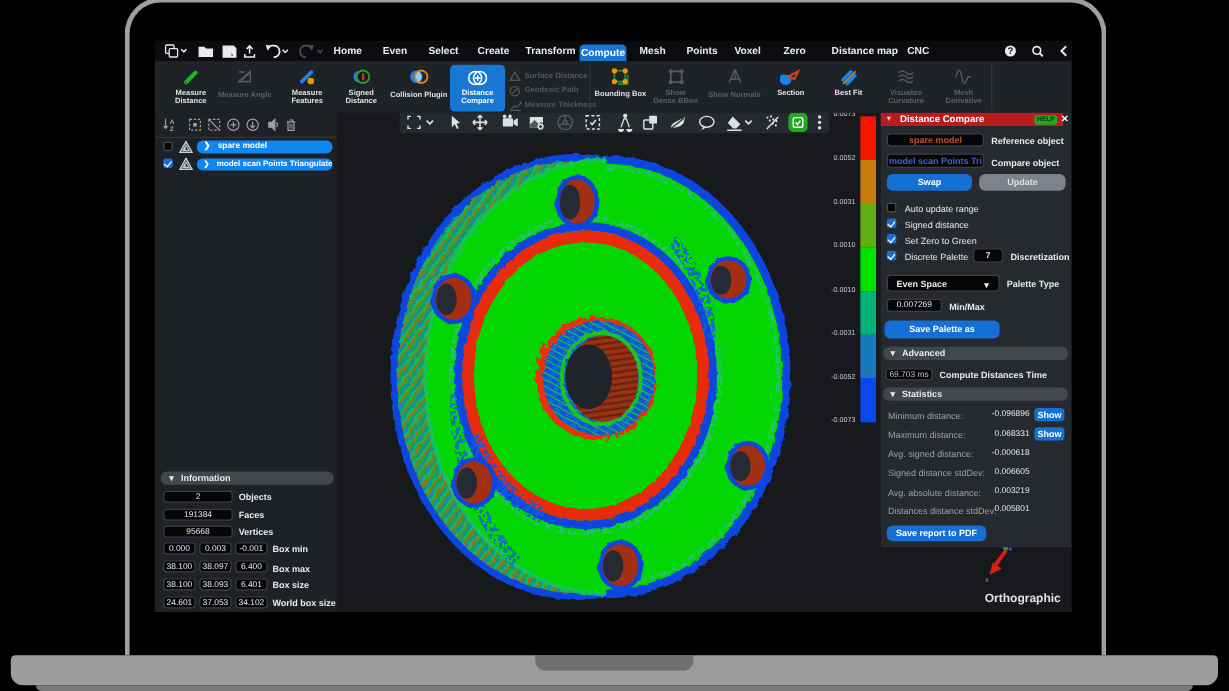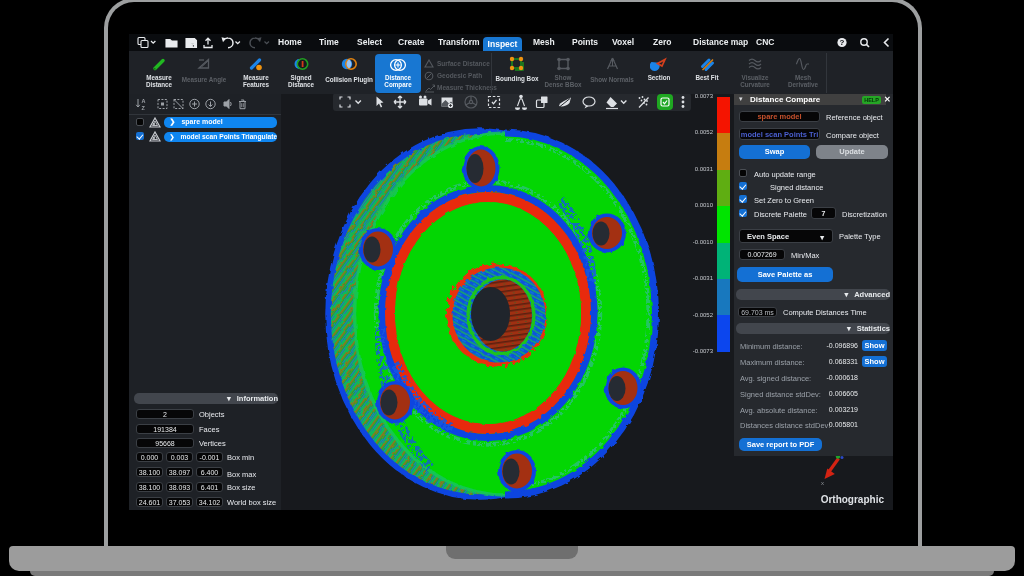--- a/index.html
+++ b/index.html
@@ -23,22 +23,22 @@
   #toolbar{left:0;top:17px;width:764px;height:43px;background:#1f2227;}
   .tbtn{position:absolute;text-align:center;color:#dfe2e6;font-size:6.3px;line-height:7px;font-weight:700;}
   .tbtn.dim{color:#5c6066;}
   .ticon{display:block;margin:0 auto 2px auto;}
   
   #lpanel{left:0;top:60px;width:152px;height:416px;background:#1e2126;}
   
   #rpanel{left:605px;top:60px;width:159px;height:362px;background:#26292e;}
   .inbox{position:absolute;background:#060607;border:1px solid #3b3f45;border-radius:3px;box-sizing:border-box;
          color:#e8eaec;font-size:7px;text-align:center;}
-  .secthdr{position:absolute;background:#42464d;border-radius:5px;color:#e8ebee;font-size:7.5px;font-weight:700;text-align:right;}
-  .lbl{position:absolute;color:#e8eaee;font-size:7.5px;font-weight:400;white-space:nowrap;}
+  .secthdr{position:absolute;background:#42464d;border-radius:5px;color:#e8ebee;font-size:7.5px;font-weight:700;}
+  .lbl{position:absolute;color:#e8eaee;font-size:7.5px;font-weight:700;white-space:nowrap;}
   .glbl{position:absolute;color:#9aa0a8;font-size:7.5px;white-space:nowrap;}
   .bluebtn{position:absolute;background:#1470d4;border-radius:5px;color:#fff;font-size:7.5px;font-weight:700;text-align:center;}
   .cb{position:absolute;width:8px;height:8px;border-radius:2px;box-sizing:border-box;}
   .cb.off{background:#050505;border:1px solid #4a4e54;}
   .cblbl{position:absolute;left:392px;width:40px;text-align:right;color:#c6c9ce;font-size:6px;}
   .cb.on{background:#1470d4;}
   .cb.on::after{content:"";position:absolute;left:2.2px;top:0.8px;width:2.6px;height:4.6px;border:solid #fff;border-width:0 1.4px 1.4px 0;transform:rotate(40deg);}
 </style>
 </head>
 <body>
@@ -276,25 +276,25 @@
             <path d="M14.5 5.5 l2.2 2.2 L18.9 5.5" stroke-width="1.3"></path>
           </g>
           <g transform="translate(114,0)" stroke="#4a4e54" stroke-width="1.5">
             <path d="M10.8 4.2 C9.6 2.7 7.8 1.8 6 1.9 c-3 0.1-5 2.3-5 5 0 2.7 2.2 4.8 5 4.8"></path>
             <path d="M12.5 1.2 L8 2.2 11 6.2 Z" fill="#4a4e54" stroke="none"></path>
             <path d="M15.5 5.5 l2.2 2.2 L19.9 5.5" stroke-width="1.3"></path>
           </g>
         </g>
       </svg>
       <div class="mitem" style="left:149px">Home</div>
-      <div class="mitem" style="left:190px">Time</div>
+      <div class="mitem" style="left:190px">Even</div>
       <div class="mitem" style="left:228px">Select</div>
       <div class="mitem" style="left:269px">Create</div>
       <div class="mitem" style="left:309px">Transform</div>
-      <div id="tab-inspect">Inspect</div>
+      <div id="tab-inspect">Compute</div>
       <div class="mitem" style="left:404px">Mesh</div>
       <div class="mitem" style="left:443px">Points</div>
       <div class="mitem" style="left:483px">Voxel</div>
       <div class="mitem" style="left:524px">Zero</div>
       <div class="mitem" style="left:564px">Distance map</div>
       <div class="mitem" style="left:627px">CNC</div>
       <svg class="abs" style="left:707px;top:3px" width="58" height="12" viewBox="0 0 58 12">
         <circle cx="6" cy="5.5" r="4.6" fill="#e9ebee"></circle>
         <text x="6" y="8.3" font-size="8" font-weight="bold" fill="#0a0c0f" text-anchor="middle" font-family="Liberation Sans">?</text>
         <circle cx="28" cy="5" r="3.2" fill="none" stroke="#e9ebee" stroke-width="1.4"></circle>
@@ -496,36 +496,36 @@
       <div class="inbox" style="left:37px;top:388px;width:27px;height:10px;line-height:9px">38.093</div>
       <div class="inbox" style="left:67px;top:388px;width:27px;height:10px;line-height:9px">6.401</div>
       <div class="lbl" style="left:98px;top:389px">Box size</div>
       <div class="inbox" style="left:7px;top:403px;width:27px;height:10px;line-height:9px">24.601</div>
       <div class="inbox" style="left:37px;top:403px;width:27px;height:10px;line-height:9px">37.053</div>
       <div class="inbox" style="left:67px;top:403px;width:27px;height:10px;line-height:9px">34.102</div>
       <div class="lbl" style="left:98px;top:404px">World box size</div>
     </div>
 
     <div class="abs" id="rpanel">
-      <div class="abs" style="left:0;top:0;width:152px;height:10.5px;background:#404040;color:#fff">
+      <div class="abs" style="left:0;top:0;width:152px;height:10.5px;background:#b91c1c;color:#fff">
         <span style="position:absolute;left:5px;top:1px;font-size:7px;color:#d8dbdf">▾</span>
         <span style="position:absolute;left:16px;top:1.2px;font-size:8px;font-weight:700">Distance Compare</span>
         <span style="position:absolute;left:128px;top:1.5px;width:19px;height:8px;background:#25a625;border-radius:2px;color:#06320a;font-size:5.5px;font-weight:700;text-align:center;line-height:8px">HELP</span>
         <span style="position:absolute;left:150px;top:1.2px;font-size:8px;font-weight:700">✕</span>
       </div>
       <div class="inbox" style="left:5px;top:17px;width:81px;height:11px;line-height:10px;color:#c4502c;font-weight:700;font-size:7.5px">spare model</div>
       <div class="lbl" style="left:92px;top:18.5px">Reference object</div>
       <div class="inbox" style="left:5px;top:34px;width:81px;height:12px;line-height:11px;color:#4a5fd0;font-weight:700;font-size:7.5px">model scan Points Tri</div>
       <div class="lbl" style="left:92px;top:36.5px">Compare object</div>
       <div class="bluebtn" style="left:5px;top:51px;width:71px;height:14px;line-height:14px">Swap</div>
       <div class="abs" style="left:82px;top:51px;width:72px;height:14px;line-height:14px;background:#7e838a;border-radius:5px;color:#dcdfe3;font-size:7.5px;font-weight:700;text-align:center">Update</div>
       <div class="cb off" style="left:5px;top:75px"></div>
       <div class="lbl" style="left:20px;top:75.5px;font-weight:400">Auto update range</div>
       <div class="cb on" style="left:5px;top:88px"></div>
-      <div class="lbl" style="left:36px;top:88.5px;font-weight:400">Signed distance</div>
+      <div class="lbl" style="left:20px;top:88.5px;font-weight:400">Signed distance</div>
       <div class="cb on" style="left:5px;top:101px"></div>
       <div class="lbl" style="left:20px;top:101.5px;font-weight:400">Set Zero to Green</div>
       <div class="cb on" style="left:5px;top:115px"></div>
       <div class="lbl" style="left:20px;top:115.5px;font-weight:400">Discrete Palette</div>
       <div class="inbox" style="left:77px;top:113px;width:25px;height:12px;line-height:11px;font-weight:700">7</div>
       <div class="lbl" style="left:108px;top:115.5px">Discretization</div>
       <div class="inbox" style="left:5px;top:135px;width:94px;height:14px;line-height:13px;text-align:left;font-weight:700;font-size:7.5px"><span style="margin-left:7px">Even Space</span><span style="position:absolute;right:8px;top:1px">▾</span></div>
       <div class="lbl" style="left:105px;top:138px">Palette Type</div>
       <div class="inbox" style="left:5px;top:155px;width:46px;height:11px;line-height:10px">0.007269</div>
       <div class="lbl" style="left:57px;top:156.5px">Min/Max</div>

